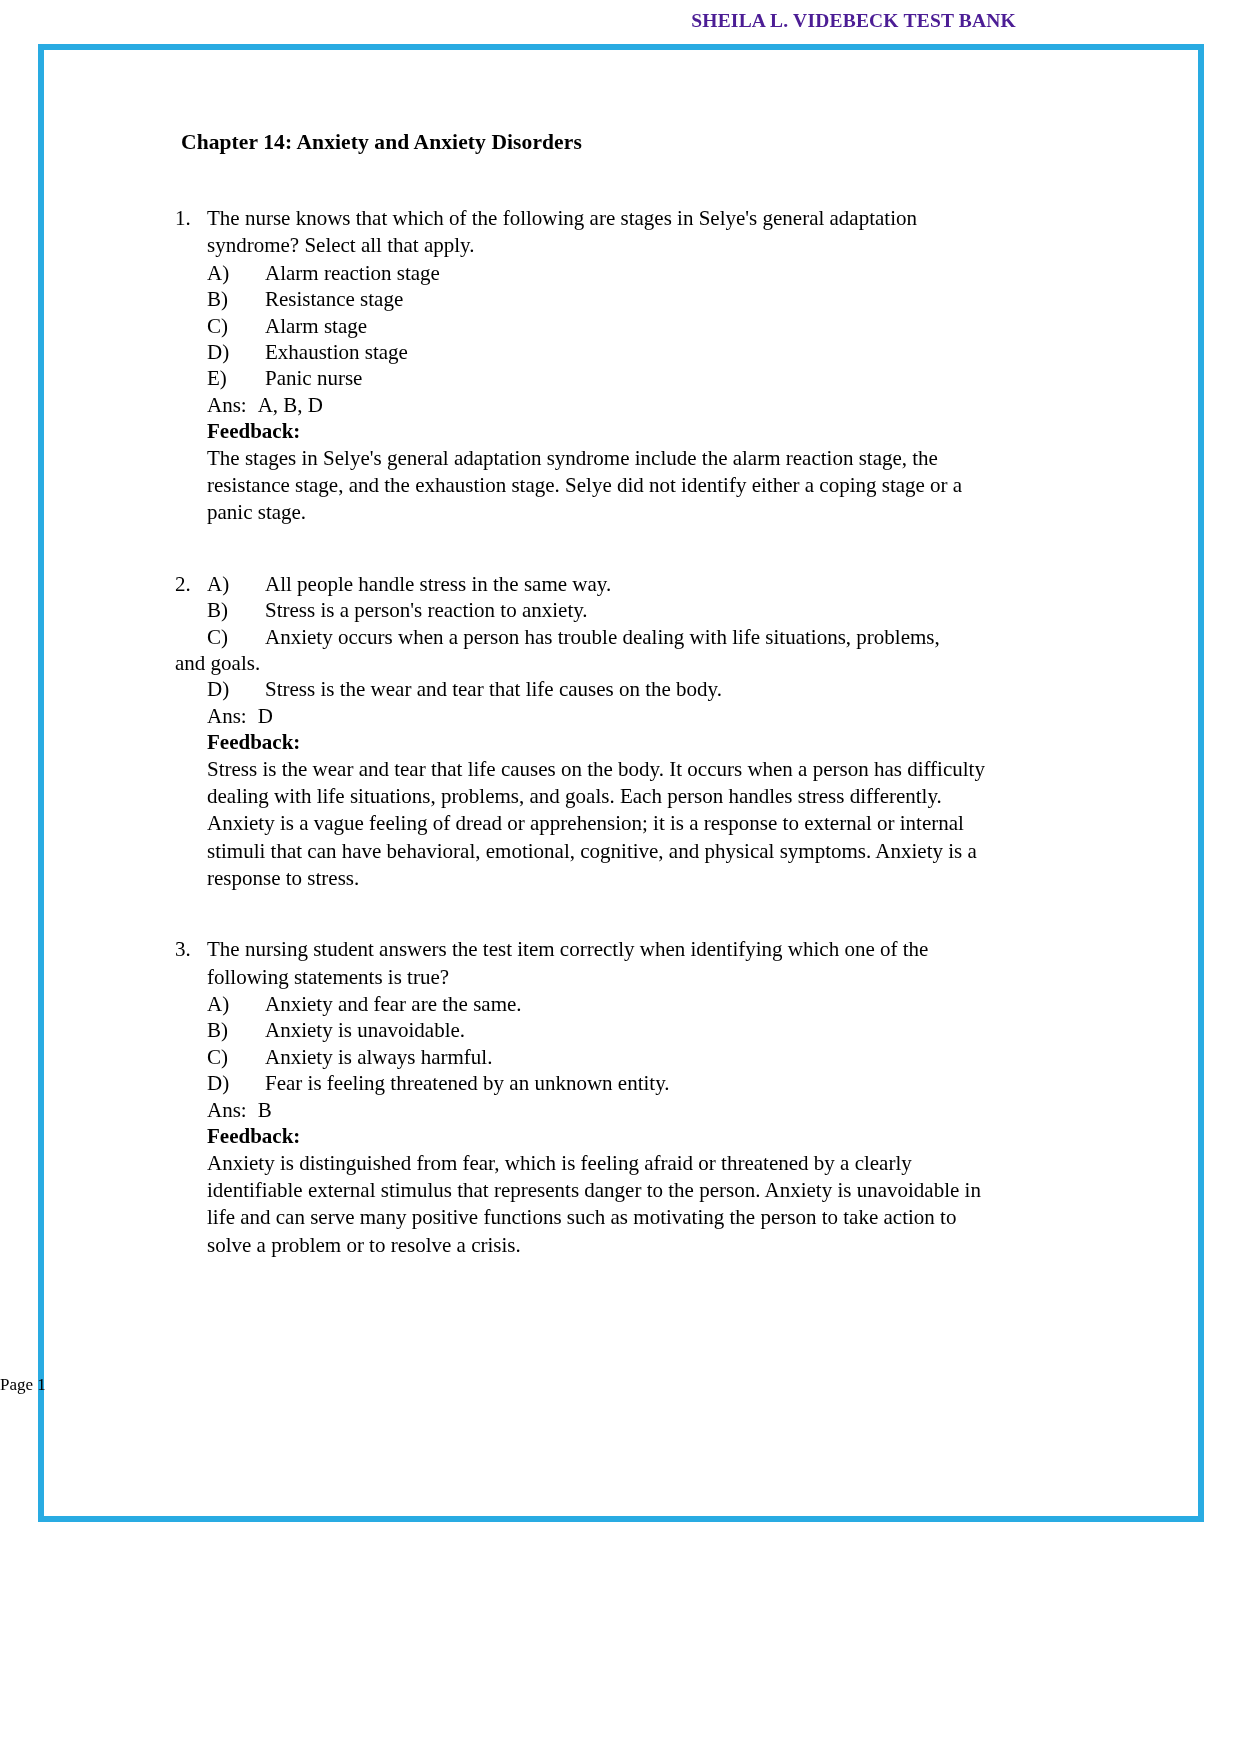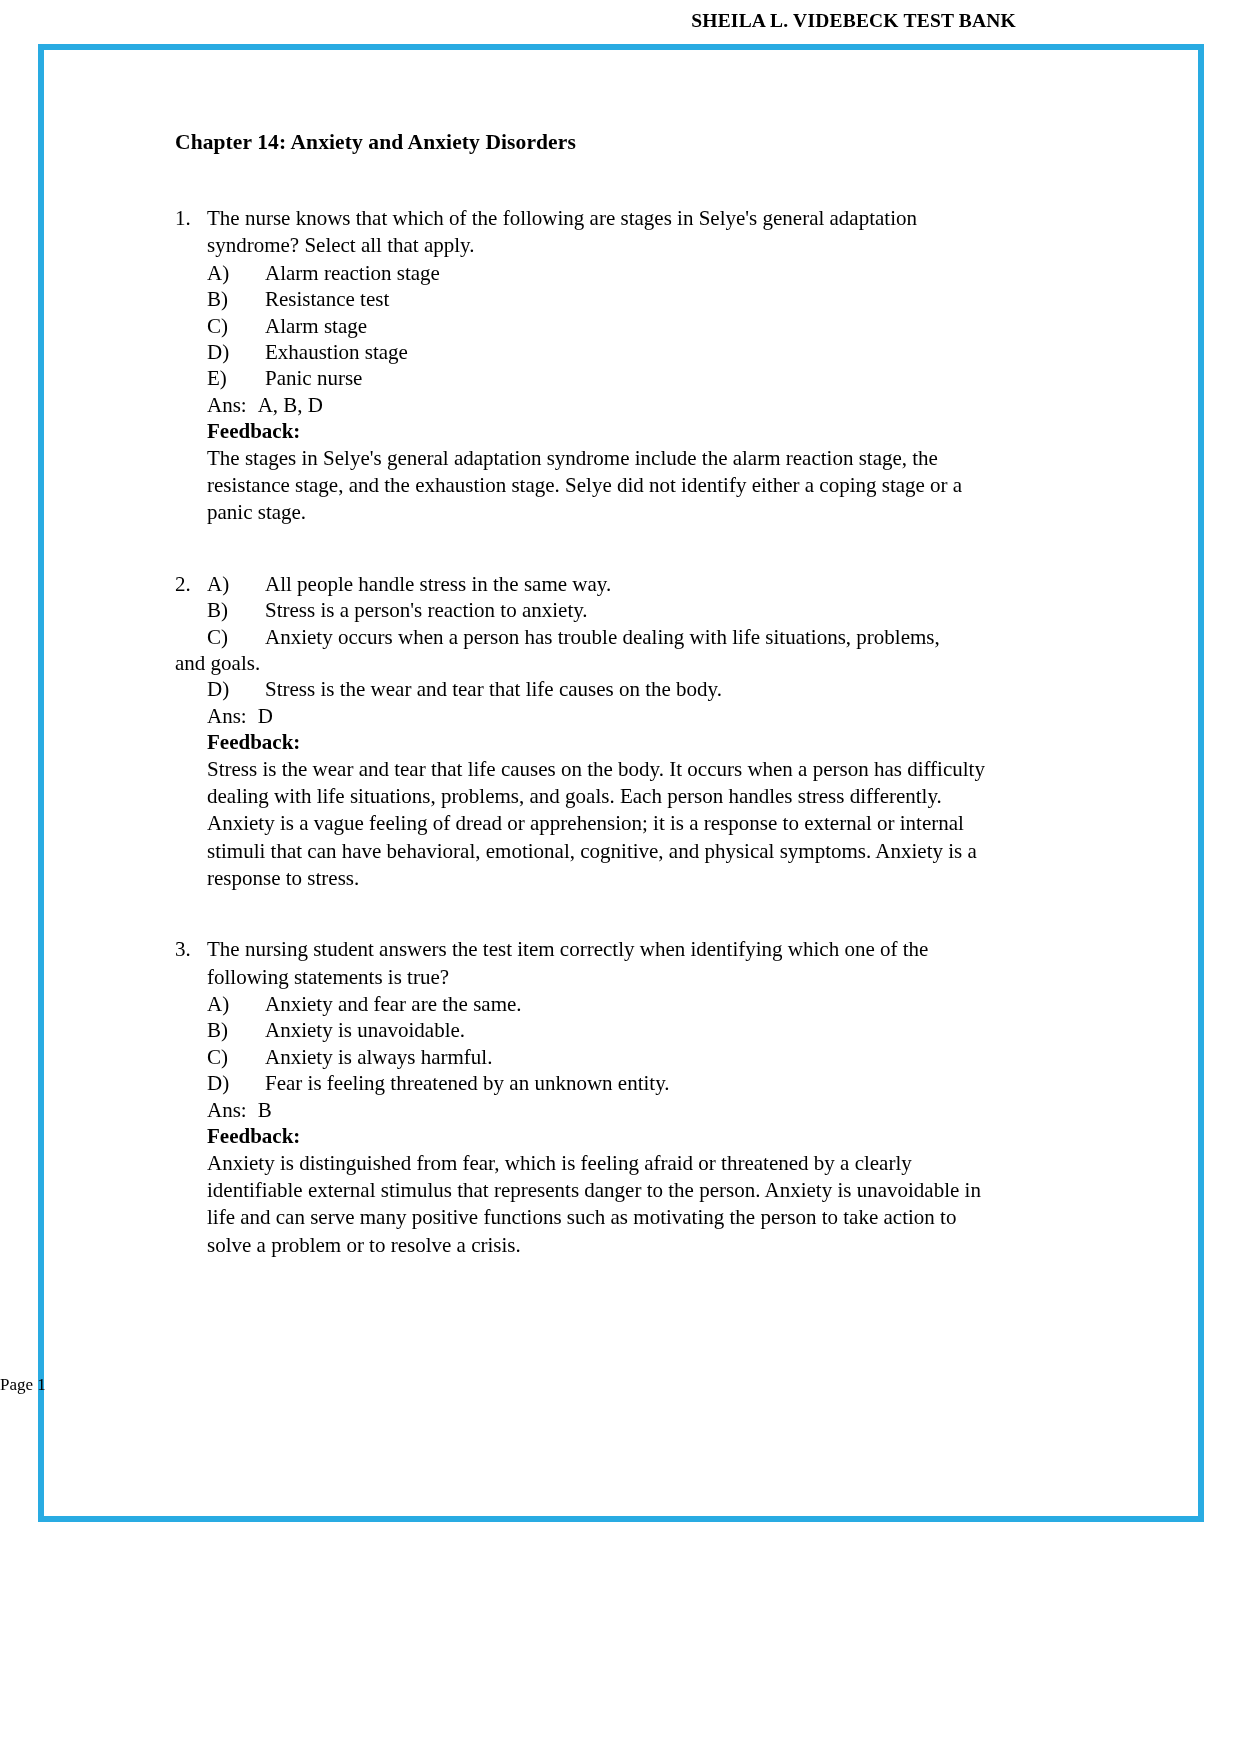--- a/index.html
+++ b/index.html
@@ -21,21 +21,21 @@
   .running-header {
     position: absolute;
     top: 10px;
     left: 0;
     width: 1016px;
     text-align: right;
     font-family: "Liberation Serif", "DejaVu Serif", serif;
     font-weight: bold;
     font-size: 19.5px;
     letter-spacing: 0.2px;
-    color: #000000;
+    color: #4c1d95;
   }
   
   .frame {
     position: absolute;
     left: 38px;
     top: 44px;
     width: 1166px;
     height: 1478px;
     border: 6px solid #29ABE2;
     box-sizing: border-box;
@@ -45,21 +45,21 @@
     position: absolute;
     left: 175px;
     top: 128px;
     width: 830px;
     box-sizing: border-box;
   }
   .chapter-title {
     font-weight: bold;
     font-size: 21.5px;
     line-height: 1.35;
-    margin: 0 0 0 0;
+    margin: 0 0 0 6px;
     letter-spacing: 0.1px;
   }
   .question-block {
     margin-top: 44px;
   }
   .question-block.first {
     margin-top: 48px;
   }
   .q-stem {
     position: relative;
@@ -149,21 +149,21 @@
         <span class="q-num">1.</span>
         <span>The nurse knows that which of the following are stages in Selye's general adaptation syndrome? Select all that apply.</span>
       </div>
       <div class="options">
         <div class="option-row">
           <span class="option-letter">A)</span>
           <span class="option-text">Alarm reaction stage</span>
         </div>
         <div class="option-row">
           <span class="option-letter">B)</span>
-          <span class="option-text">Resistance test</span>
+          <span class="option-text">Resistance stage</span>
         </div>
         <div class="option-row">
           <span class="option-letter">C)</span>
           <span class="option-text">Alarm stage</span>
         </div>
         <div class="option-row">
           <span class="option-letter">D)</span>
           <span class="option-text">Exhaustion stage</span>
         </div>
         <div class="option-row">

